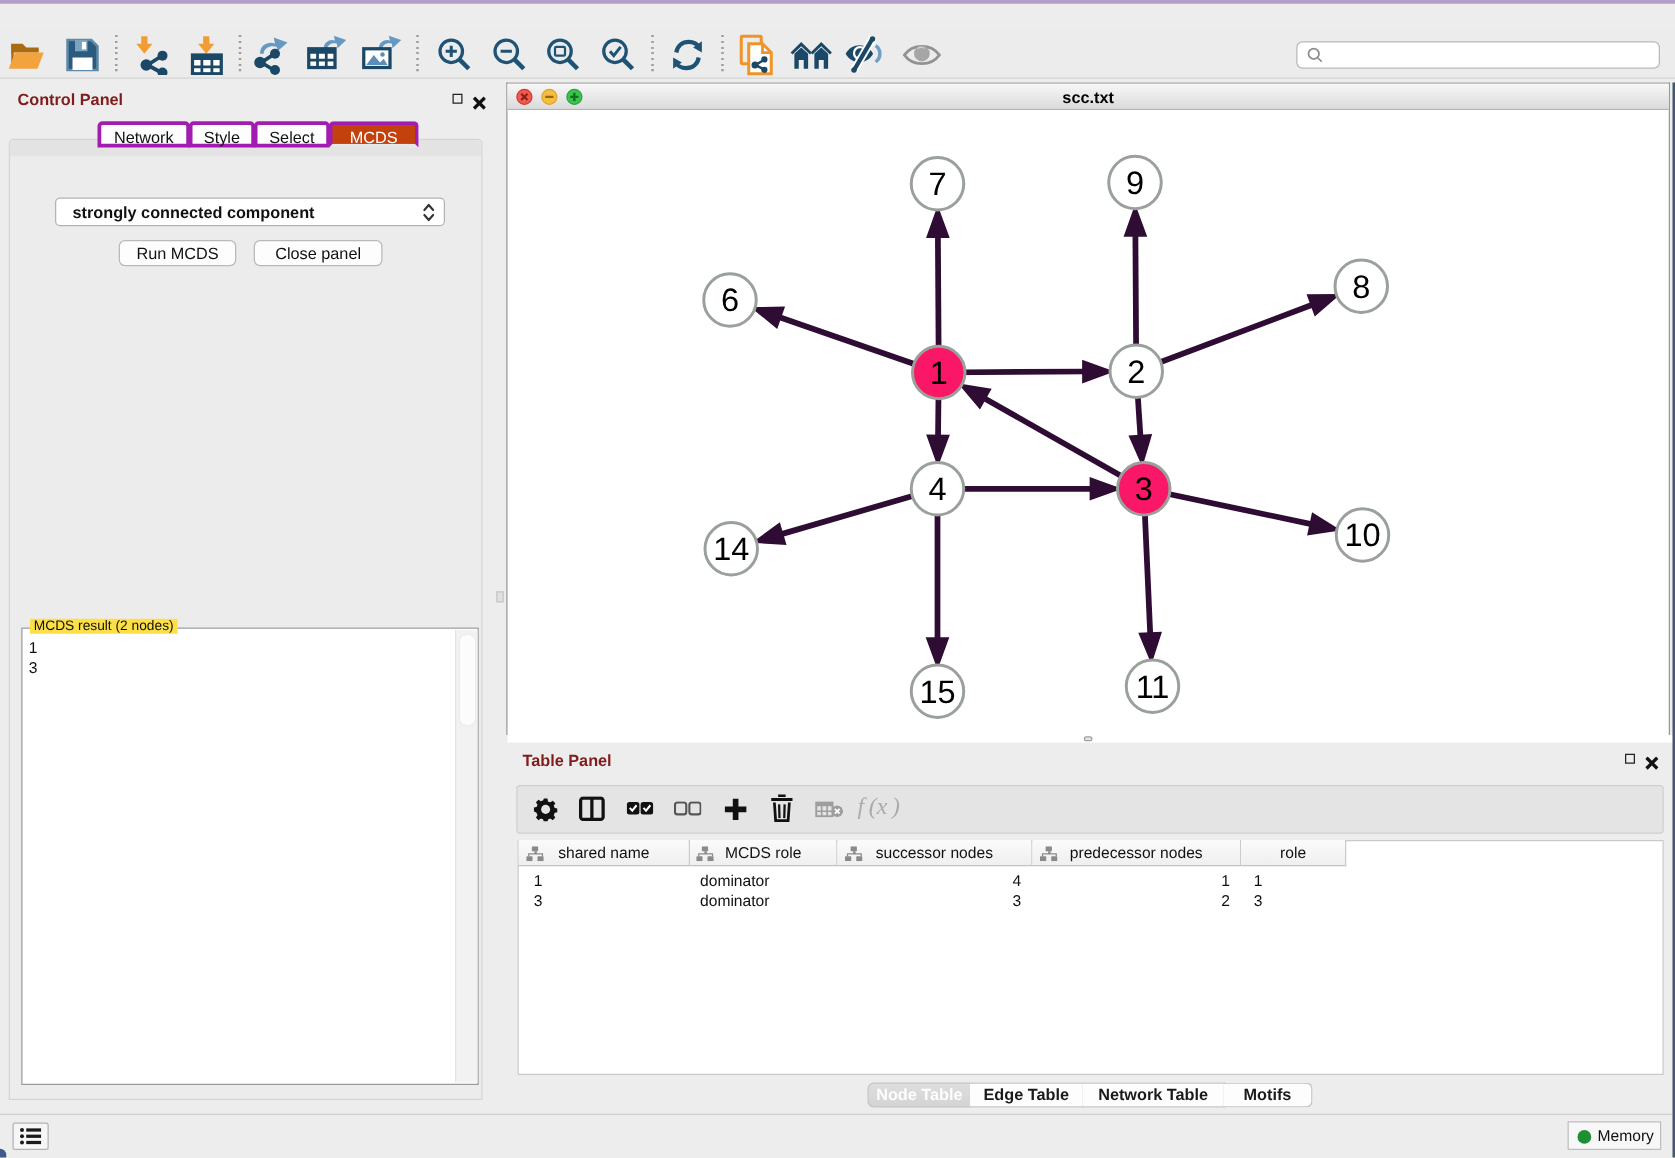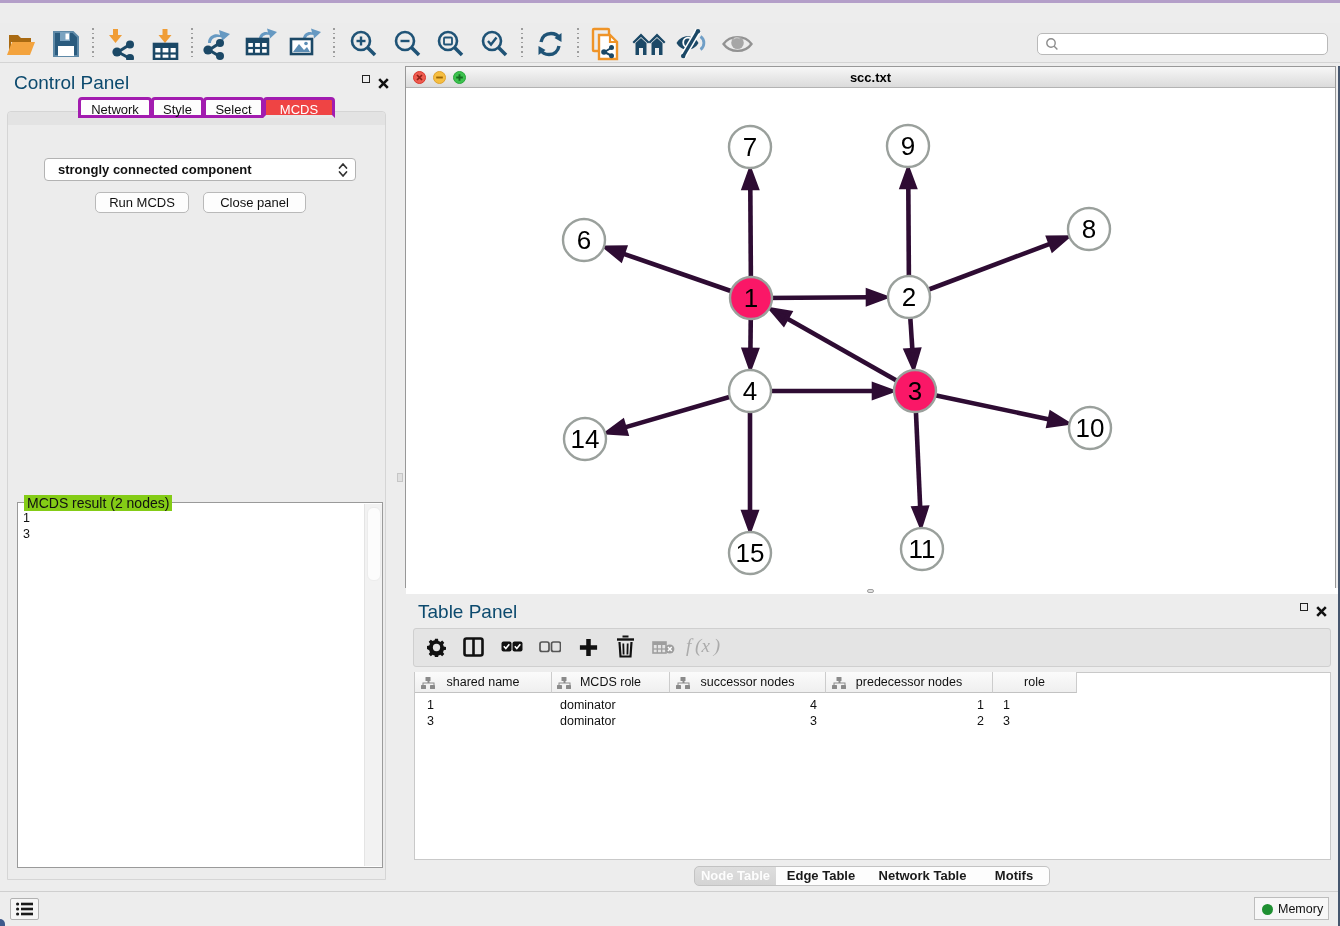--- a/index.html
+++ b/index.html
@@ -8,21 +8,21 @@
   #root{position:relative;width:1340px;height:926px;background:#ededed;}
   
   #purple{left:0;top:0;width:1340px;height:3px;background:#b49fc9;}
   #titlebar{left:0;top:3px;width:1340px;height:19px;background:#f6f6f6;border-bottom:1px solid #e3e3e3;}
   .tl{position:absolute;top:7px;width:11px;height:11px;border-radius:50%;background:#dcdcdc;border:1px solid #c8c8c8;box-sizing:border-box;}
   #wtitle{left:0;top:6px;width:1340px;text-align:center;font-size:13px;color:#a2a2a2;}
   #toolbar{left:0;top:23px;width:1340px;height:39px;background:#ececec;border-bottom:1px solid #d4d4d4;}
   .sep{position:absolute;top:5px;height:29px;width:1.6px;background-image:repeating-linear-gradient(#9d9d9d 0 1.6px,transparent 1.6px 4.6px);}
   #search{left:1037px;top:10px;width:289px;height:20px;background:#fff;border:1px solid #b9b9b9;border-radius:5px;}
   
-  .paneltitle{font-size:19px;color:#0c4a6e;}
+  .paneltitle{font-size:13px;color:#7f1d1d;font-weight:bold;}
   .floaticon{position:absolute;width:8px;height:8px;border:1.5px solid #222;box-sizing:border-box;}
   #cpbox{left:7px;top:111px;width:379px;height:769px;background:#ececec;border:1px solid #d5d5d5;border-radius:4px 4px 0 0;box-sizing:border-box;}
   .tab{position:absolute;top:97px;height:21px;box-sizing:border-box;background:#fdfdfd;border:3px solid #a21caf;border-radius:4px 4px 0 0;font-size:13px;color:#111;text-align:center;line-height:19px;}
   .btn{position:absolute;background:#fdfdfd;border:1px solid #b9b9b9;border-radius:5px;box-sizing:border-box;font-size:13px;color:#111;text-align:center;}
   
   #netwin{left:405px;top:66px;width:931px;height:522px;border:1px solid #989898;border-bottom:none;background:#fff;box-sizing:border-box;}
   #nettitle{left:0;top:0;width:929px;height:21px;background:linear-gradient(#f7f7f7,#dbdbdb);border-bottom:1px solid #b3b3b3;box-sizing:border-box;}
   .mac{position:absolute;top:4px;width:13px;height:13px;border-radius:50%;box-sizing:border-box;font:bold 9px/11px "Liberation Sans";text-align:center;}
   
   #tptoolbar{left:413px;top:628px;width:918px;height:39px;background:#e4e4e4;border:1px solid #cfcfcf;border-radius:3px;box-sizing:border-box;}
@@ -189,39 +189,39 @@
   <div class="floaticon" style="left:362px;top:75px;"></div>
   <div class="abs" style="left:378px;top:75px;"><svg width="11" height="11" viewBox="0 0 11 11">
         <path d="M1.2 1.2 L9.8 9.8 M9.8 1.2 L1.2 9.8" stroke="#111" stroke-width="2.6"></path>
       </svg></div>
   <div id="cpbox" class="abs">
       <div class="abs" style="left:0;top:0;width:377px;height:13px;background:#e3e3e3;border-radius:4px 4px 0 0;"></div>
     </div>
   <div class="tab" style="left:78px;width:74px;">Network</div>
   <div class="tab" style="left:151px;width:53px;">Style</div>
   <div class="tab" style="left:203px;width:61px;">Select</div>
-  <div class="tab" style="left:263px;width:72px;background:#ef4444;color:#fff;border-bottom-color:#e7e7e7;">MCDS</div>
+  <div class="tab" style="left:263px;width:72px;background:#c2410c;color:#fff;border-bottom-color:#e7e7e7;">MCDS</div>
   <div class="abs" style="left:44px;top:158px;width:312px;height:23px;background:#fff;border:1px solid #b3b3b3;border-radius:4px;box-sizing:border-box;font-weight:bold;">
     <span style="position:absolute;left:13px;top:3px;font-size:13px;color:#111;">strongly connected component</span>
     <svg width="12" height="16" style="position:absolute;right:6px;top:3px" viewBox="0 0 12 16">
         <path d="M2.5 6 L6 2 L9.5 6" fill="none" stroke="#333" stroke-width="1.7" stroke-linecap="round" stroke-linejoin="round"></path>
         <path d="M2.5 10 L6 14 L9.5 10" fill="none" stroke="#333" stroke-width="1.7" stroke-linecap="round" stroke-linejoin="round"></path>
       </svg>
   </div>
   <div class="btn" style="left:95px;top:192px;width:94px;height:21px;line-height:19px;">Run MCDS</div>
   <div class="btn" style="left:203px;top:192px;width:103px;height:21px;line-height:19px;">Close panel</div>
 
   <div class="abs" style="left:17px;top:502px;width:366px;height:366px;border:1px solid #9a9a9a;background:#fff;box-sizing:border-box;">
     <div class="abs" style="left:346px;top:1px;width:17px;height:362px;background:#f2f2f2;border-left:1px solid #e4e4e4;">
       <div class="abs" style="left:2px;top:3px;width:12px;height:72px;background:#fcfcfc;border:1px solid #ececec;border-radius:6px;"></div>
     </div>
     <div class="abs" style="left:5px;top:8px;font-size:12.5px;color:#111;">1</div>
     <div class="abs" style="left:5px;top:24px;font-size:12.5px;color:#111;">3</div>
   </div>
-  <div class="abs" style="left:24px;top:495px;background:#84cc16;padding:0 3px;font-size:14px;color:#111;">MCDS result (2 nodes)</div>
+  <div class="abs" style="left:24px;top:495px;background:#fde047;padding:0 3px;font-size:11px;color:#111;">MCDS result (2 nodes)</div>
 
   <div class="abs" style="left:397px;top:473px;width:6px;height:9px;background:#e0e0e0;border:1px solid #c6c6c6;box-sizing:border-box;"></div>
 
   <div id="netwin" class="abs">
     <div id="nettitle" class="abs">
       <div class="mac" style="left:7px;background:#ee5b50;border:1px solid #d8382c;">
           <svg width="11" height="11" viewBox="0 0 11 11" style="position:absolute;left:0;top:0">
             <path d="M3 3 L8 8 M8 3 L3 8" stroke="#8c1f15" stroke-width="1.7"></path>
           </svg>
         </div>

